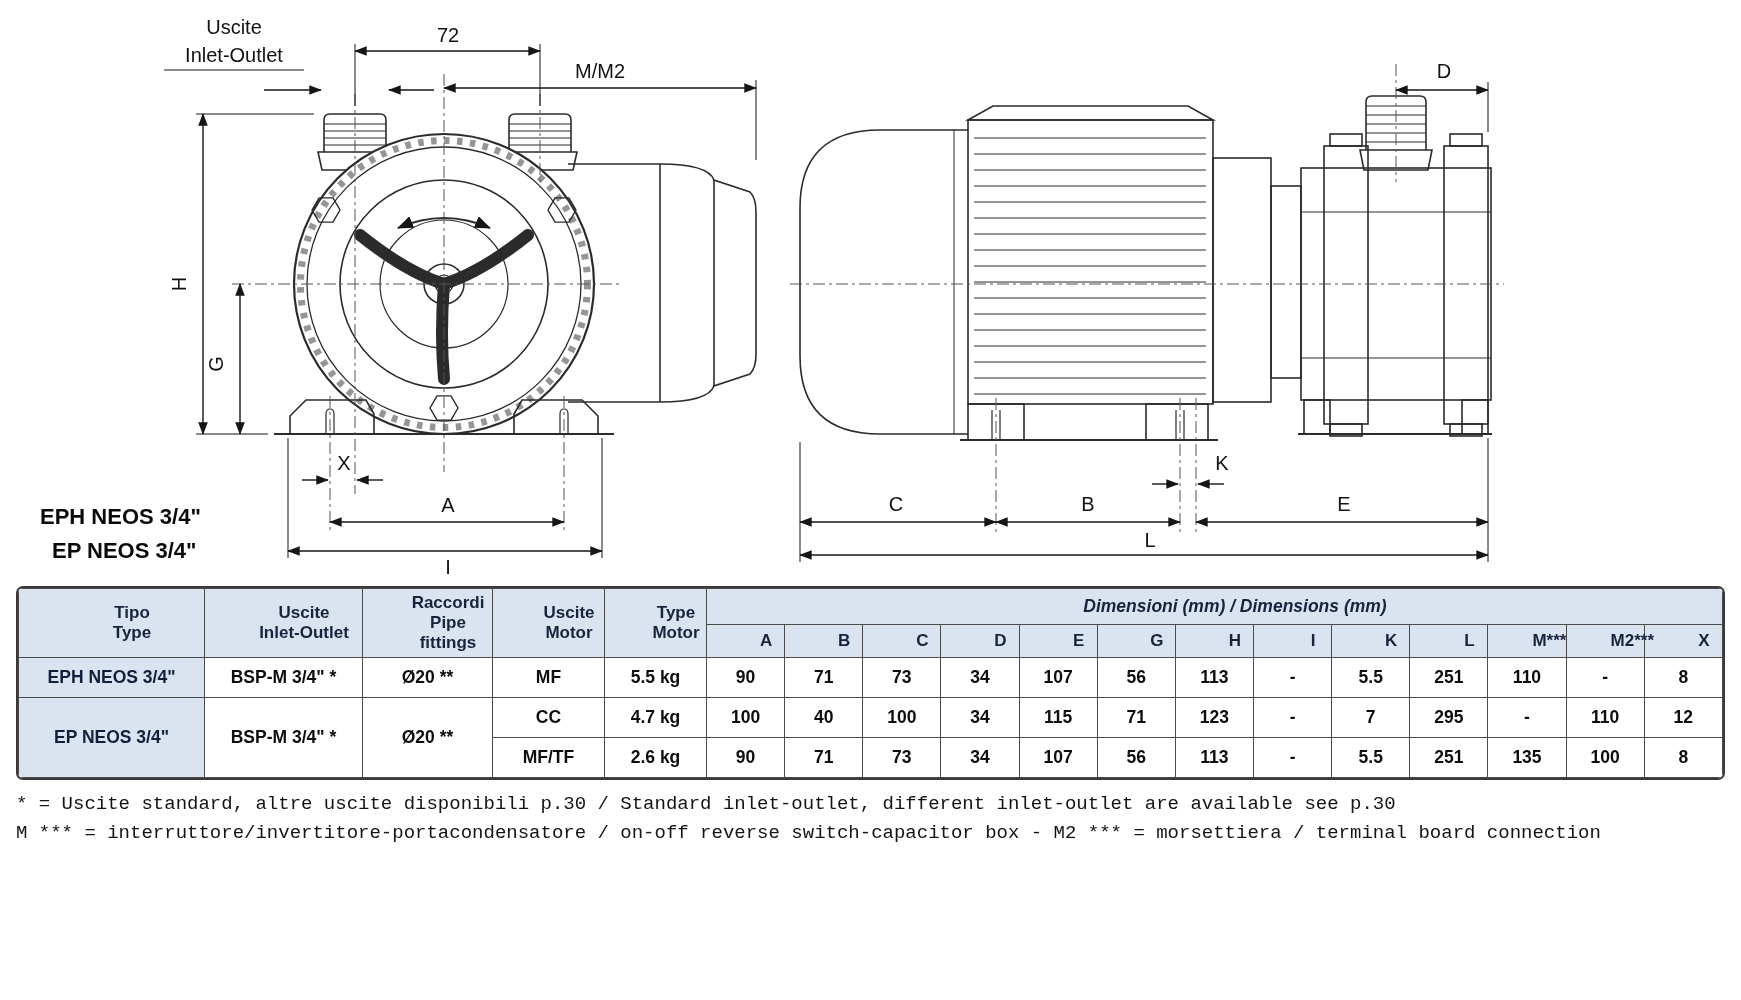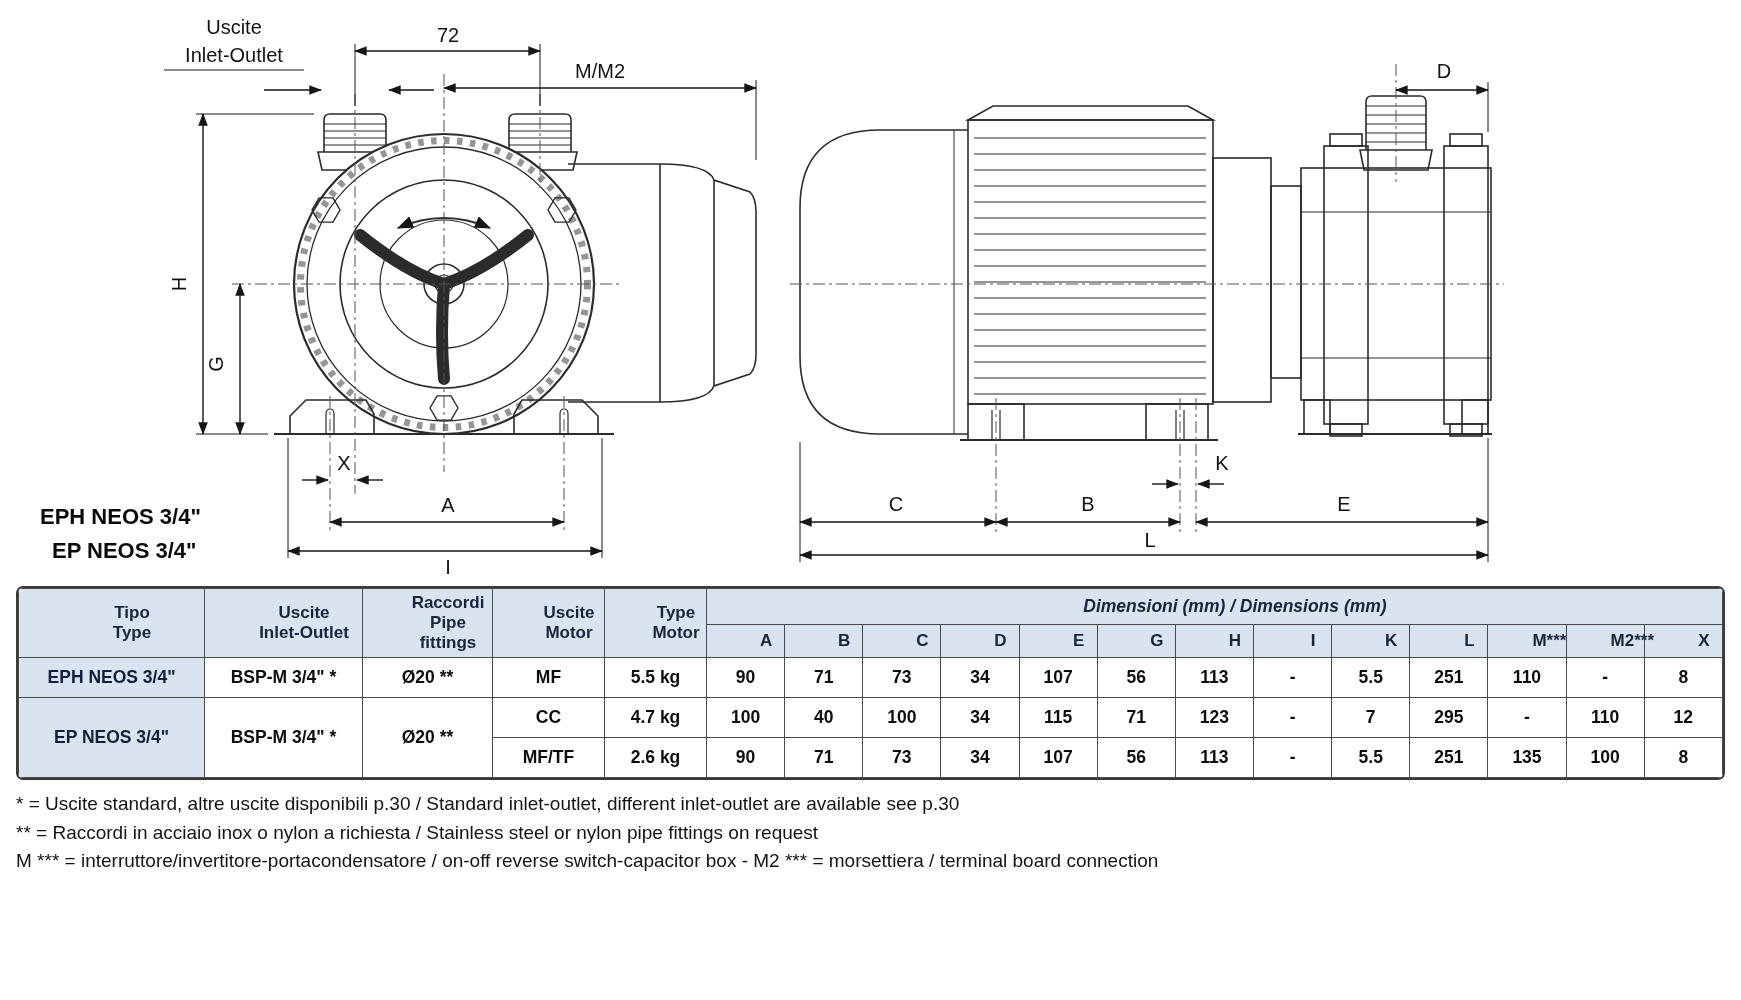--- a/index.html
+++ b/index.html
@@ -14,21 +14,21 @@
   .table-wrap { margin:2px 16px 0 16px; border:2px solid #3a3a3a; border-radius:7px; overflow:hidden; background:#fff; }
   table { width:100%; border-collapse:collapse; table-layout:fixed; }
   th, td { border:1px solid #4a4a4a; text-align:center; vertical-align:middle; padding:1px 3px; }
   thead th { background:#d9e4f0; color:#17243c; font-size:17px; font-weight:600; line-height:1.18;padding-left:44px; }
   thead tr.sub th { height:33px; font-size:17px; }
   thead th.dims-hdr { height:36px; font-size:17.5px;font-style:italic; }
   tbody td { background:#ffffff; color:#0d0d0d; font-size:17.5px; font-weight:600; height:40px; }
   tbody td.tipo { background:#d9e4f0; font-weight:700; color:#10203a; }
 
   .footnotes { padding:10px 4px 0 16px; }
-  .footnotes p { font-size:19px; font-weight:500; color:#141414; line-height:1.5; }
+  .footnotes p { font-size:19px; font-weight:500; color:#141414; line-height:1.5;font-family:Liberation Mono, monospace; }
 </style>
 </head>
 <body>
 
 <div class="drawings">
 
   <svg width="770" height="584" viewBox="0 0 770 584">
     <defs>
       <marker id="arr" viewBox="0 0 10 10" refX="9.3" refY="5" markerWidth="9" markerHeight="9" orient="auto-start-reverse">
         <path d="M0,1.2 L10,5 L0,8.8 Z" fill="#161616"></path>
@@ -326,15 +326,14 @@
         <td>135</td>
         <td>100</td>
         <td>8</td>
       </tr>
     </tbody>
   </table>
 </div>
 
 <div class="footnotes">
   <p>* = Uscite standard, altre uscite disponibili p.30 / Standard inlet-outlet, different inlet-outlet are available see p.30</p>
-  <p>** = Raccordi in acciaio inox o nylon a richiesta / Stainless steel or nylon pipe fittings on request</p>
   <p>M *** = interruttore/invertitore-portacondensatore / on-off reverse switch-capacitor box - M2 *** = morsettiera / terminal board connection</p>
 </div>
 
 </body></html>

